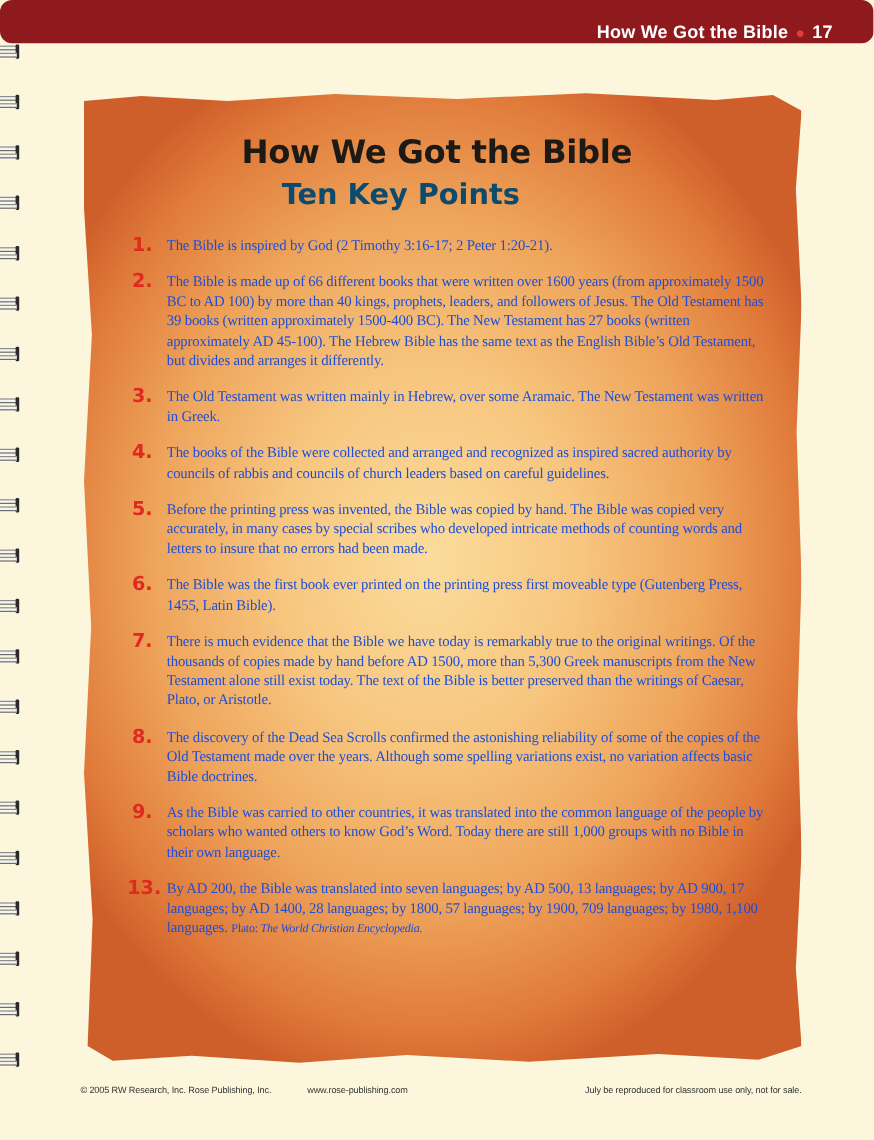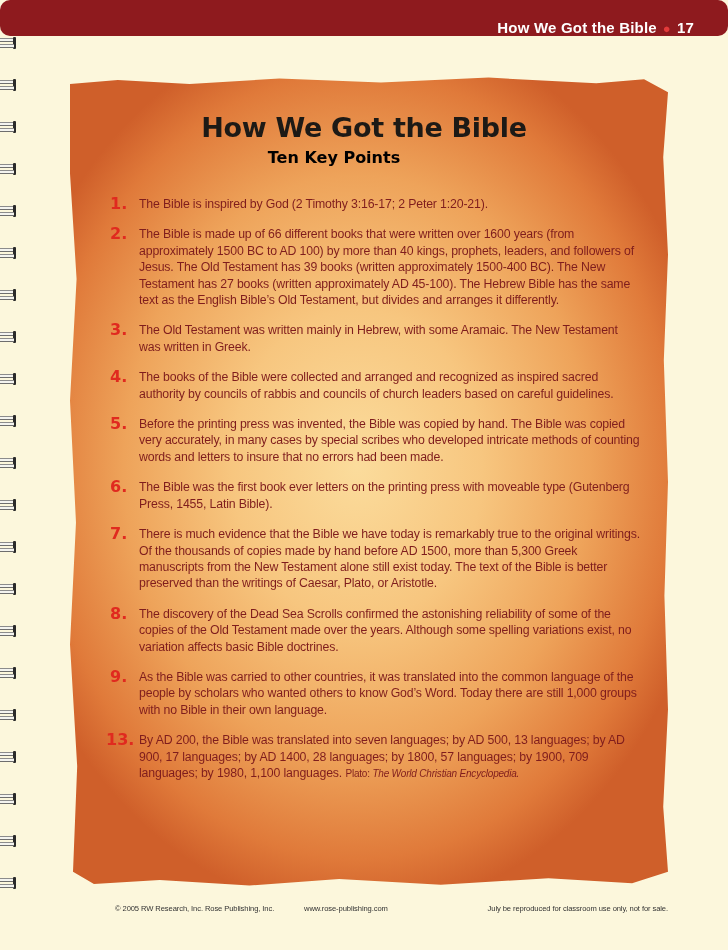--- a/index.html
+++ b/index.html
@@ -43,39 +43,39 @@
     clip-path: polygon(0% 1%, 8% 0.5%, 20% 1%, 35% 0.3%, 52% 0.8%, 70% 0.2%, 88% 0.9%, 96% 0.4%, 100% 2%, 99.2% 10%, 100% 22%, 99.3% 35%, 100% 50%, 99.4% 64%, 100% 78%, 99.2% 90%, 100% 98%, 94% 99.4%, 80% 98.8%, 62% 99.6%, 45% 98.9%, 30% 99.7%, 15% 99%, 4% 99.5%, 0.5% 98%, 1.2% 85%, 0% 70%, 1% 55%, 0% 40%, 1.1% 25%, 0% 12%);
   }
   .title {
     position:absolute; left:0; width:728px; top:112px; text-align:center;
     font-family:"DejaVu Sans", sans-serif; font-weight:bold;
     font-size:27px; color:#1d1a16; letter-spacing:-0.3px;
   }
   .subtitle {
     position:absolute; left:0; width:668px; top:148px; text-align:center;
     font-family:"DejaVu Sans", sans-serif; font-weight:bold;
-    font-size:16px; color:#000000;
+    font-size:24px; color:#0c4a6e;
   }
   .points { position:absolute; left:110px; top:196px; width:530px; }
   .point { position:relative; padding-left:29px; margin-bottom:14px; }
   .num {
     position:absolute; left:0; top:-2px;
     font-family:"DejaVu Sans", sans-serif; font-weight:bold;
     font-size:16px; color:#e02a1f;
   }
   .num.wide { left:-4px; }
   .text {
-    font-family:Liberation Sans, sans-serif; font-size:12.3px; line-height:16.4px;
-    color:#7f1d1d; letter-spacing:-0.15px;
+    font-family:Liberation Serif, serif; font-size:12.3px; line-height:16.4px;
+    color:#1d4ed8; letter-spacing:-0.15px;
   }
   .source { font-size:10px; letter-spacing:-0.2px; }
   .source i { font-style:italic; }
   .footer {
     position:absolute; top:904px; font-family:"Liberation Sans", sans-serif;
-    font-size:7.6px; color:#333; white-space:nowrap; letter-spacing:-0.1px;margin-left:48px;
+    font-size:7.6px; color:#333; white-space:nowrap; letter-spacing:-0.1px;
   }
 </style>
 </head>
 <body>
 
 <div class="header-band">
   <div class="header-title">
     <span>How We Got the Bible</span><span class="dot">●</span><span>17</span>
   </div>
 </div>
@@ -155,33 +155,33 @@
   <div class="point">
     <span class="num">1.</span>
     <div class="text">The Bible is inspired by God (2 Timothy 3:16-17; 2 Peter 1:20-21).</div>
   </div>
   <div class="point">
     <span class="num">2.</span>
     <div class="text">The Bible is made up of 66 different books that were written over 1600 years (from approximately 1500 BC to AD 100) by more than 40 kings, prophets, leaders, and followers of Jesus. The Old Testament has 39 books (written approximately 1500-400 BC). The New Testament has 27 books (written approximately AD 45-100). The Hebrew Bible has the same text as the English Bible’s Old Testament, but divides and arranges it differently.</div>
   </div>
   <div class="point">
     <span class="num">3.</span>
-    <div class="text">The Old Testament was written mainly in Hebrew, with some Aramaic. The New Testament was written in Greek.</div>
+    <div class="text">The Old Testament was written mainly in Hebrew, over some Aramaic. The New Testament was written in Greek.</div>
   </div>
   <div class="point">
     <span class="num">4.</span>
     <div class="text">The books of the Bible were collected and arranged and recognized as inspired sacred authority by councils of rabbis and councils of church leaders based on careful guidelines.</div>
   </div>
   <div class="point">
     <span class="num">5.</span>
     <div class="text">Before the printing press was invented, the Bible was copied by hand. The Bible was copied very accurately, in many cases by special scribes who developed intricate methods of counting words and letters to insure that no errors had been made.</div>
   </div>
   <div class="point">
     <span class="num">6.</span>
-    <div class="text">The Bible was the first book ever letters on the printing press with moveable type (Gutenberg Press, 1455, Latin Bible).</div>
+    <div class="text">The Bible was the first book ever printed on the printing press first moveable type (Gutenberg Press, 1455, Latin Bible).</div>
   </div>
   <div class="point">
     <span class="num">7.</span>
     <div class="text">There is much evidence that the Bible we have today is remarkably true to the original writings. Of the thousands of copies made by hand before AD 1500, more than 5,300 Greek manuscripts from the New Testament alone still exist today. The text of the Bible is better preserved than the writings of Caesar, Plato, or Aristotle.</div>
   </div>
   <div class="point">
     <span class="num">8.</span>
     <div class="text">The discovery of the Dead Sea Scrolls confirmed the astonishing reliability of some of the copies of the Old Testament made over the years. Although some spelling variations exist, no variation affects basic Bible doctrines.</div>
   </div>
   <div class="point">

